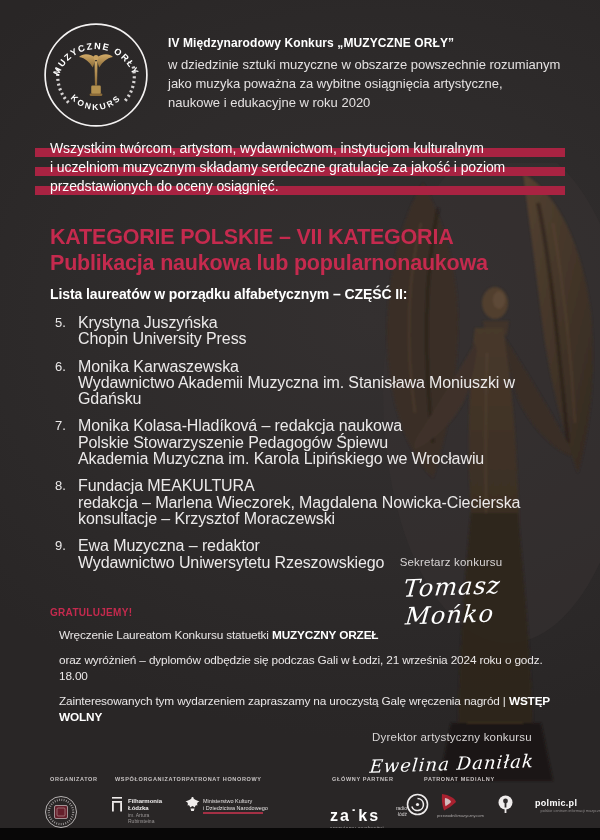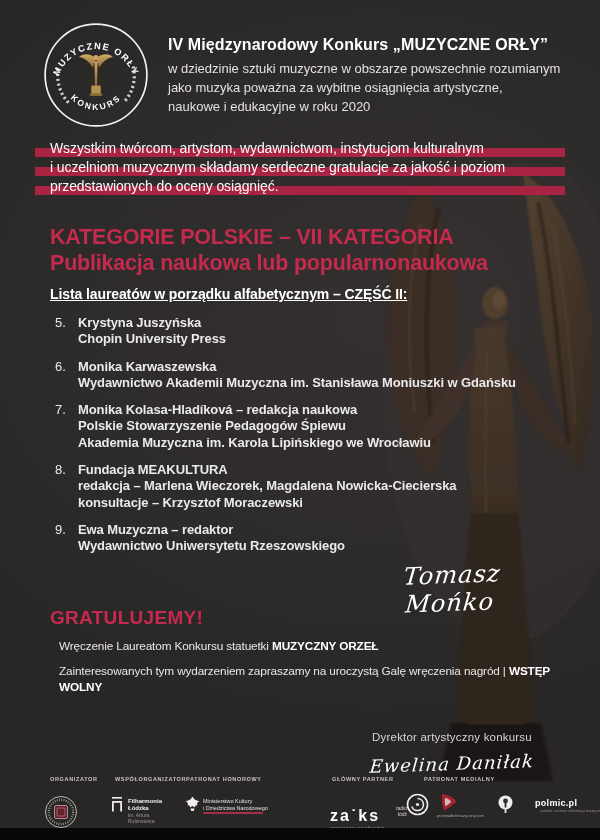--- a/index.html
+++ b/index.html
@@ -9,54 +9,54 @@
     background:radial-gradient(ellipse 520px 420px at 62% 38%, #343030 0%, #2e2b2b 55%, #292626 100%);
     font-family:"Liberation Sans", sans-serif;
     -webkit-font-smoothing:antialiased;
   }
   .layer{position:absolute;z-index:1;}
   .statue-wrap{position:absolute;right:0;top:163px;width:237px;height:620px;z-index:0;pointer-events:none;}
 
   
   .logo-badge{left:43px;top:22px;width:106px;height:106px;}
   .header-text{left:168px;top:36px;width:410px;color:#e9e6e6;}
-  .header-title{font-size:16px;font-weight:700;color:#ffffff;letter-spacing:.1px;margin-bottom:5px;}
+  .header-title{font-size:12px;font-weight:700;color:#ffffff;letter-spacing:.1px;margin-bottom:5px;}
   .header-line{font-size:13px;line-height:19px;font-weight:400;color:#e4e1e1;}
 
   
   .banner{left:0;top:137px;width:600px;height:62px;}
   .bar{position:absolute;left:35px;width:530px;height:9px;background:#a92342;}
   .bar1{top:11px}.bar2{top:30px}.bar3{top:49px}
   .banner-text{position:absolute;left:50px;top:2px;width:520px;}
   .banner-line{font-size:14px;line-height:19px;color:#fbfafa;font-weight:500;letter-spacing:-0.1px;}
 
   
   .cat-heading{left:50px;top:224px;width:530px;}
   .cat-line{font-size:21.5px;line-height:26px;font-weight:800;color:#c52a4e;letter-spacing:-0.2px;}
-  .list-intro{left:50px;top:286px;font-size:14px;font-weight:700;color:#ffffff;letter-spacing:-0.1px;text-decoration:underline;}
+  .list-intro{left:50px;top:286px;font-size:14px;font-weight:700;color:#ffffff;letter-spacing:-0.1px;}
 
   
   .laureates{left:55px;top:315px;width:480px;}
   .laureate{display:flex;margin-bottom:11px;color:#ebe9e9;}
   .laureate .num{width:23px;flex:none;font-size:13px;line-height:16.3px;}
   .laureate .lines{flex:1;}
-  .laureate .lines div{font-size:13px;line-height:16.3px;letter-spacing:-0.1px;font-weight:bold;}
+  .laureate .lines div{font-size:16px;line-height:16.3px;letter-spacing:-0.1px;}
 
   
   .secretary{left:358px;top:556px;width:186px;text-align:center;color:#dedbdb;}
   .director{left:352px;top:690px;width:200px;text-align:center;color:#dedbdb;margin-top:41px;}
   .sig-role{font-size:11.5px;letter-spacing:.2px;color:#d8d5d5;}
   .signature{font-family:"DejaVu Serif", serif;font-style:italic;color:#ffffff;
     transform:skewX(-7deg) rotate(-2deg);display:inline-block;}
   .sig-big{font-size:24px;margin-top:5px;letter-spacing:1px;}
   .sig-small{font-size:18px;margin-top:10px;letter-spacing:1px;}
 
   
   .congrats{left:50px;top:607px;width:510px;}
-  .congrats-heading{font-size:19px;font-weight:800;color:#c52a4e;letter-spacing:.3px;margin-bottom:4px;}
+  .congrats-heading{font-size:10px;font-weight:800;color:#c52a4e;letter-spacing:.3px;margin-bottom:4px;}
   .congrats p{margin:9px;font-size:11.8px;line-height:16px;color:#e9e6e6;letter-spacing:-0.15px;}
   .congrats b{color:#ffffff;}
 
   
   .footer-label{position:absolute;top:776px;font-size:6px;font-weight:700;color:#c9c5c5;
     letter-spacing:.7px;transform:scale(.92);transform-origin:left top;white-space:nowrap;}
   .fl1{left:50px}.fl2{left:115px}.fl3{left:186px}.fl4{left:332px}.fl5{left:424px}
   .tiny{position:absolute;white-space:nowrap;transform-origin:left top;}
   .filh-name{font-size:6px;font-weight:700;color:#f2f0f0;line-height:7px;}
   .filh-sub{font-size:5px;color:#9b9797;line-height:6px;}
@@ -200,26 +200,28 @@
     <div class="laureate">
       <div class="num">9.</div>
       <div class="lines">
         <div>Ewa Muzyczna – redaktor</div>
         <div>Wydawnictwo Uniwersytetu Rzeszowskiego</div>
       </div>
     </div>
   </div>
 
   <div class="layer secretary">
+    <div class="sig-role">Sekretarz konkursu</div>
     <div class="signature sig-big">Tomasz Mońko</div>
   </div>
 
   <div class="layer congrats">
     <div class="congrats-heading">GRATULUJEMY!</div>
     <p><span>Wręczenie Laureatom Konkursu statuetki </span><b>MUZYCZNY ORZEŁ</b></p>
+    <p>oraz wyróżnień – dyplomów odbędzie się podczas Gali w Łodzi, 21 września 2024 roku o godz. 18.00</p>
     <p><span>Zainteresowanych tym wydarzeniem zapraszamy na uroczystą Galę wręczenia nagród | </span><b>WSTĘP WOLNY</b></p>
   </div>
 
   <div class="layer director">
     <div class="sig-role">Dyrektor artystyczny konkursu</div>
     <div class="signature sig-small">Ewelina Daniłak</div>
   </div>
 
   <div class="footer-label fl1">ORGANIZATOR</div>
   <div class="footer-label fl2">WSPÓŁORGANIZATOR</div>

